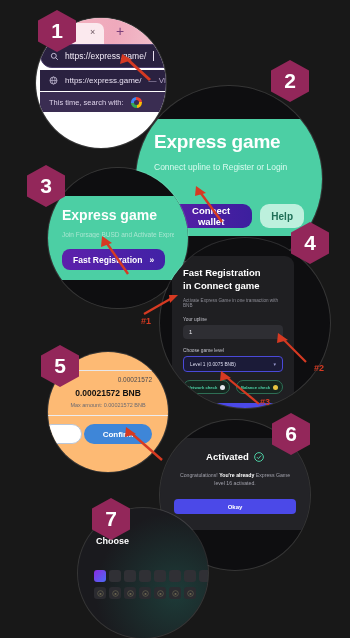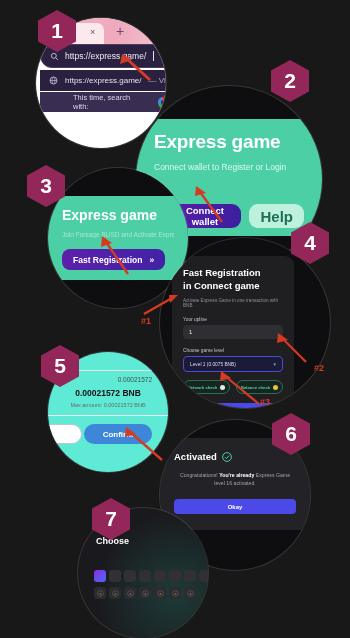--- a/index.html
+++ b/index.html
@@ -68,21 +68,21 @@
   .sugg{
     position:absolute;left:4px;top:52px;width:136px;height:21px;
     background:#2a2140;display:flex;align-items:center;gap:7px;padding:0 9px;box-sizing:border-box;
   }
   .sugg-txt{color:#e7dff0;font-size:8px;white-space:nowrap;}
   .sugg-visit{color:#b4a7c6;}
   .searchwith{
     position:absolute;left:4px;top:74px;width:136px;height:20px;
     background:#3a2d52;display:flex;align-items:center;padding:0 9px;box-sizing:border-box;
   }
-  .searchwith span{color:#ded3ea;font-size:7.5px;margin-left:24px;}
+  .searchwith span{color:#ded3ea;font-size:7.5px;}
   .g-icon{
     width:11px;height:11px;border-radius:50%;margin-left:7px;
     background:conic-gradient(#ea4335 0 25%,#fbbc05 25% 50%,#34a853 50% 75%,#4285f4 75% 100%);
     position:relative;
   }
   .g-icon:after{content:"";position:absolute;inset:3px;background:#3a2d52;border-radius:50%;}
   .mag{width:9px;height:9px;flex:0 0 auto;}
   .globe{width:9px;height:9px;flex:0 0 auto;}
 
   
@@ -99,21 +99,21 @@
     display:flex;align-items:center;gap:8px;padding:0 18px;box-sizing:border-box;
   }
   .btn-connect{
     background:linear-gradient(90deg,#5c1ea8,#3c1f9e);
     color:#fff;font-size:9.5px;font-weight:bold;
     border:none;border-radius:9px;height:24px;
     display:flex;align-items:center;gap:6px;padding:0 11px;cursor:pointer;
   }
   .wallet-ic{width:11px;height:10px;}
   .btn-help{
-    background:#bdf0dd;color:#1f6f57;font-size:15px;font-weight:bold;
+    background:#bdf0dd;color:#1f6f57;font-size:10px;font-weight:bold;
     border:none;border-radius:9px;height:24px;padding:0 11px;cursor:pointer;
   }
 
   
   #b3{left:48px;top:168px;width:140px;height:140px;}
   .hero3{
     position:absolute;left:0;right:0;top:28px;height:84px;background:#4ccfa4;
     padding:11px 14px;box-sizing:border-box;
   }
   .hero3 h1{margin:0;color:#fff;font-size:14px;font-weight:bold;}
@@ -151,21 +151,21 @@
   }
   .dot-ok{width:5px;height:5px;border-radius:50%;background:#e8e8ee;}
   .dot-warn{width:5px;height:5px;border-radius:50%;background:#e8c341;}
   .btn-activate{
     margin-top:9px;width:100%;height:14px;background:#4b49e8;border:none;border-radius:4px;
     color:#fff;font-size:4.8px;font-weight:bold;cursor:pointer;
   }
 
   
   #b5{left:48px;top:352px;width:120px;height:120px;}
-  .w5{position:absolute;inset:0;background:#5eead4;}
+  .w5{position:absolute;inset:0;background:#fdba74;}
   .w5-line{position:absolute;left:10px;right:10px;top:18px;height:1px;background:#e7e7ea;}
   .w5-amt-sm{position:absolute;right:16px;top:24px;color:#4a4a50;font-size:6.5px;}
   .w5-amt-lg{position:absolute;left:0;right:0;top:36px;text-align:center;color:#111;font-size:8.5px;font-weight:bold;}
   .w5-max{position:absolute;left:0;right:0;top:50px;text-align:center;color:#6a6a72;font-size:5.5px;}
   .w5-foot{position:absolute;left:0;right:0;bottom:22px;height:34px;border-top:1px solid #ececef;}
   .btn-reject{
     position:absolute;left:-6px;top:8px;width:40px;height:20px;border-radius:10px;
     border:1px solid #b9c6d8;background:#fff;
   }
   .btn-confirm{
@@ -173,21 +173,21 @@
     border:none;background:#3e86d8;color:#fff;font-size:8px;font-weight:bold;cursor:pointer;
   }
 
   
   #b6{left:160px;top:420px;width:150px;height:150px;}
   .card6{
     position:absolute;left:0;right:0;top:18px;background:#232327;
     padding:13px 14px 16px;box-sizing:border-box;border-radius:8px;
   }
   .card6 h3{margin:0;text-align:center;color:#fff;font-size:9.5px;font-weight:bold;
-    display:flex;align-items:center;gap:5px;}
+    display:flex;align-items:center;justify-content:center;gap:5px;}
   .tick{width:10px;height:10px;}
   .card6 p{margin:9px 4px 0;text-align:center;color:#a0a0aa;font-size:5.2px;line-height:1.55;}
   .card6 p b{color:#ffffff;}
   .btn-okay{
     margin-top:12px;width:100%;height:15px;background:#4b49e8;border:none;border-radius:4px;
     color:#fff;font-size:6px;font-weight:bold;cursor:pointer;
   }
 
   
   #b7{left:78px;top:508px;width:130px;height:130px;}
@@ -237,21 +237,21 @@
         <span>This time, search with:</span>
         <span class="g-icon"></span>
       </div>
     </div>
   </div>
   <div class="bubble-ring" style="left:36px;top:18px;width:130px;height:130px;"></div>
 
   <div class="bubble" id="b2">
     <div class="hero">
       <h1>Express game</h1>
-      <p>Connect wallet to Register or Login</p>
+      <p>Connect upline to Register or Login</p>
     </div>
     <div class="hero-bar">
       <button class="btn-connect">
         <svg class="wallet-ic" viewBox="0 0 16 14">
           <rect x="1" y="2" width="14" height="11" rx="2" fill="#e6dcff"></rect>
           <rect x="9.5" y="6" width="5.5" height="3.6" rx="1.2" fill="#6b34c9"></rect>
         </svg>
         <span>Connect wallet</span>
       </button>
       <button class="btn-help">Help</button>

